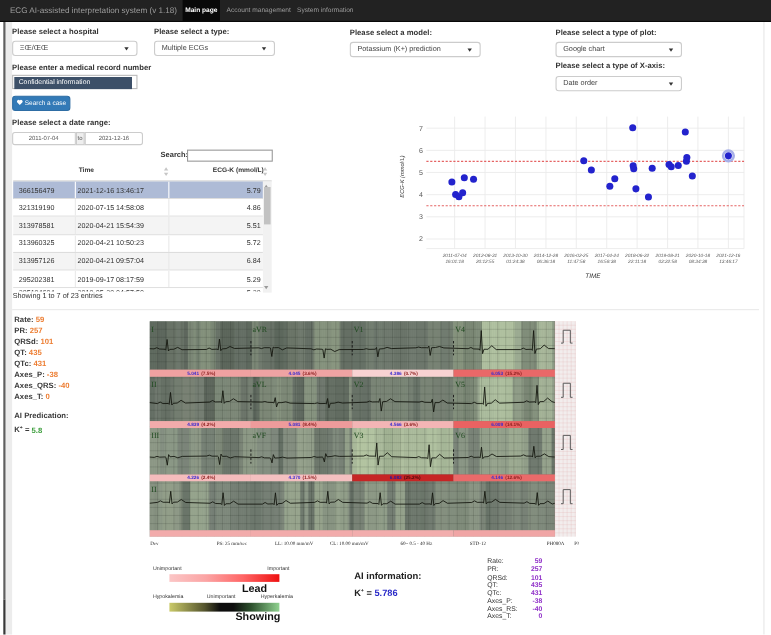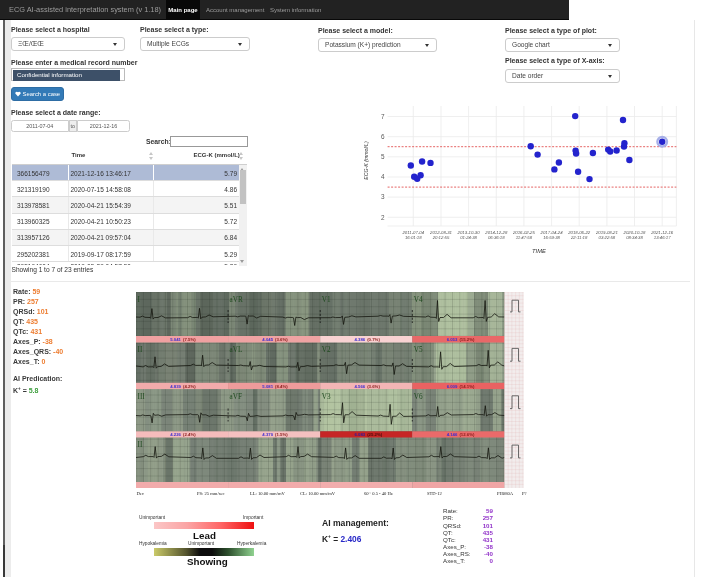--- a/index.html
+++ b/index.html
@@ -1,19 +1,19 @@
 <!DOCTYPE html>
 <html><head><meta charset="utf-8"><style>
 * { margin:0; padding:0; box-sizing:border-box; }
 html,body { width:701px; height:577px; overflow:hidden; background:#fff;
   font-family:"Liberation Sans", sans-serif; }
 #page { position:relative; width:701px; height:577px; }
 .abs { position:absolute; }
 
-#nav { position:absolute; left:0; top:0; width:569px; height:20px; background:#222;
+#nav { position:absolute; left:0; top:0; width:701px; height:20px; background:#222;
   border-bottom:1px solid #080808; }
 #brand { position:absolute; left:9px; top:0; height:20px; line-height:20px; color:#9d9d9d; font-size:7.4px; white-space:nowrap; }
 .tab { position:absolute; top:0; height:20px; line-height:20px; color:#9d9d9d; font-size:6px; text-align:center; white-space:nowrap; }
 .tab.active { background:#080808; color:#fff; font-weight:bold; }
 
 #lsb1 { position:absolute; left:2.5px; top:20px; width:2px; height:525px; background:#5f5f5f; }
 #lsb2 { position:absolute; left:2.5px; top:545px; width:2px; height:32px; background:#383838; }
 #lgut { position:absolute; left:4.5px; top:20px; width:6px; height:557px; background:#ececec; }
 #redge { position:absolute; left:694px; top:20px; width:1px; height:557px; background:#e7e7e7; }
 
@@ -60,21 +60,21 @@
 .rl b { color:#3a3a3a; }
 .rl sup { font-size:4.5px; }
 .ov { color:#ed7d31; font-weight:bold; }
 .gv { color:#3c9e3c; font-weight:bold; }
 
 .tinylbl { position:absolute; font-size:4.8px; color:#333; }
 #grad1 { position:absolute; left:154px; top:521.5px; width:100px; height:7px;
   background:linear-gradient(to right,#fbc6c6,#fba4a4,#f66,#ee1111); }
 #grad2 { position:absolute; left:154px; top:547.5px; width:100px; height:8px;
   background:linear-gradient(to right,#caca69,#55552e 32%,#0d0d0d 46%,#0d0d0d 58%,#2c4f2c 74%,#90d290); }
-.biglbl { position:absolute; font-size:9.8px; font-weight:bold; color:#111; }
+.biglbl { position:absolute; font-size:9.8px; font-weight:bold; color:#111;margin-left:27px; }
 #aip { position:absolute; left:322px; top:518px; font-size:8.6px; font-weight:bold; color:#222; }
 #aik { position:absolute; left:322px; top:533.5px; font-size:8.4px; color:#222; font-weight:bold; }
 #aik sup { font-size:4.8px; }
 #aik .bv { color:#2929c8; }
 .pli { position:absolute; left:443px; width:50px; font-size:6.2px; color:#333; }
 .pli .pv { position:absolute; right:0; color:#9132c9; }
 </style></head><body>
 <div id="page">
   <div id="nav">
     <span id="brand">ECG AI-assisted interpretation system (v 1.18)</span>
@@ -557,22 +557,22 @@
 
   <span class="tinylbl" style="left:139px;top:514.5px">Unimportant</span>
   <span class="tinylbl" style="left:243px;top:514.5px">Important</span>
   <div id="grad1"></div>
   <span class="biglbl" style="left:193px;top:529.5px">Lead</span>
   <span class="tinylbl" style="left:139px;top:541px">Hypokalemia</span>
   <span class="tinylbl" style="left:188px;top:541px">Unimportant</span>
   <span class="tinylbl" style="left:237px;top:541px">Hyperkalemia</span>
   <div id="grad2"></div>
   <span class="biglbl" style="left:187px;top:556px">Showing</span>
-  <span id="aip">AI management:</span>
-  <span id="aik">K<sup>+</sup> = <span class="bv">2.406</span></span>
+  <span id="aip">AI information:</span>
+  <span id="aik">K<sup>+</sup> = <span class="bv">5.786</span></span>
   <div class="pli" style="top:507.3px"><span>Rate:</span><b class="pv">59</b></div>
     <div class="pli" style="top:514.4px"><span>PR:</span><b class="pv">257</b></div>
     <div class="pli" style="top:521.5px"><span>QRSd:</span><b class="pv">101</b></div>
     <div class="pli" style="top:528.5px"><span>QT:</span><b class="pv">435</b></div>
     <div class="pli" style="top:535.6px"><span>QTc:</span><b class="pv">431</b></div>
     <div class="pli" style="top:542.7px"><span>Axes_P:</span><b class="pv">-38</b></div>
     <div class="pli" style="top:549.8px"><span>Axes_RS:</span><b class="pv">-40</b></div>
     <div class="pli" style="top:556.9px"><span>Axes_T:</span><b class="pv">0</b></div>
 </div>
 </body></html>

